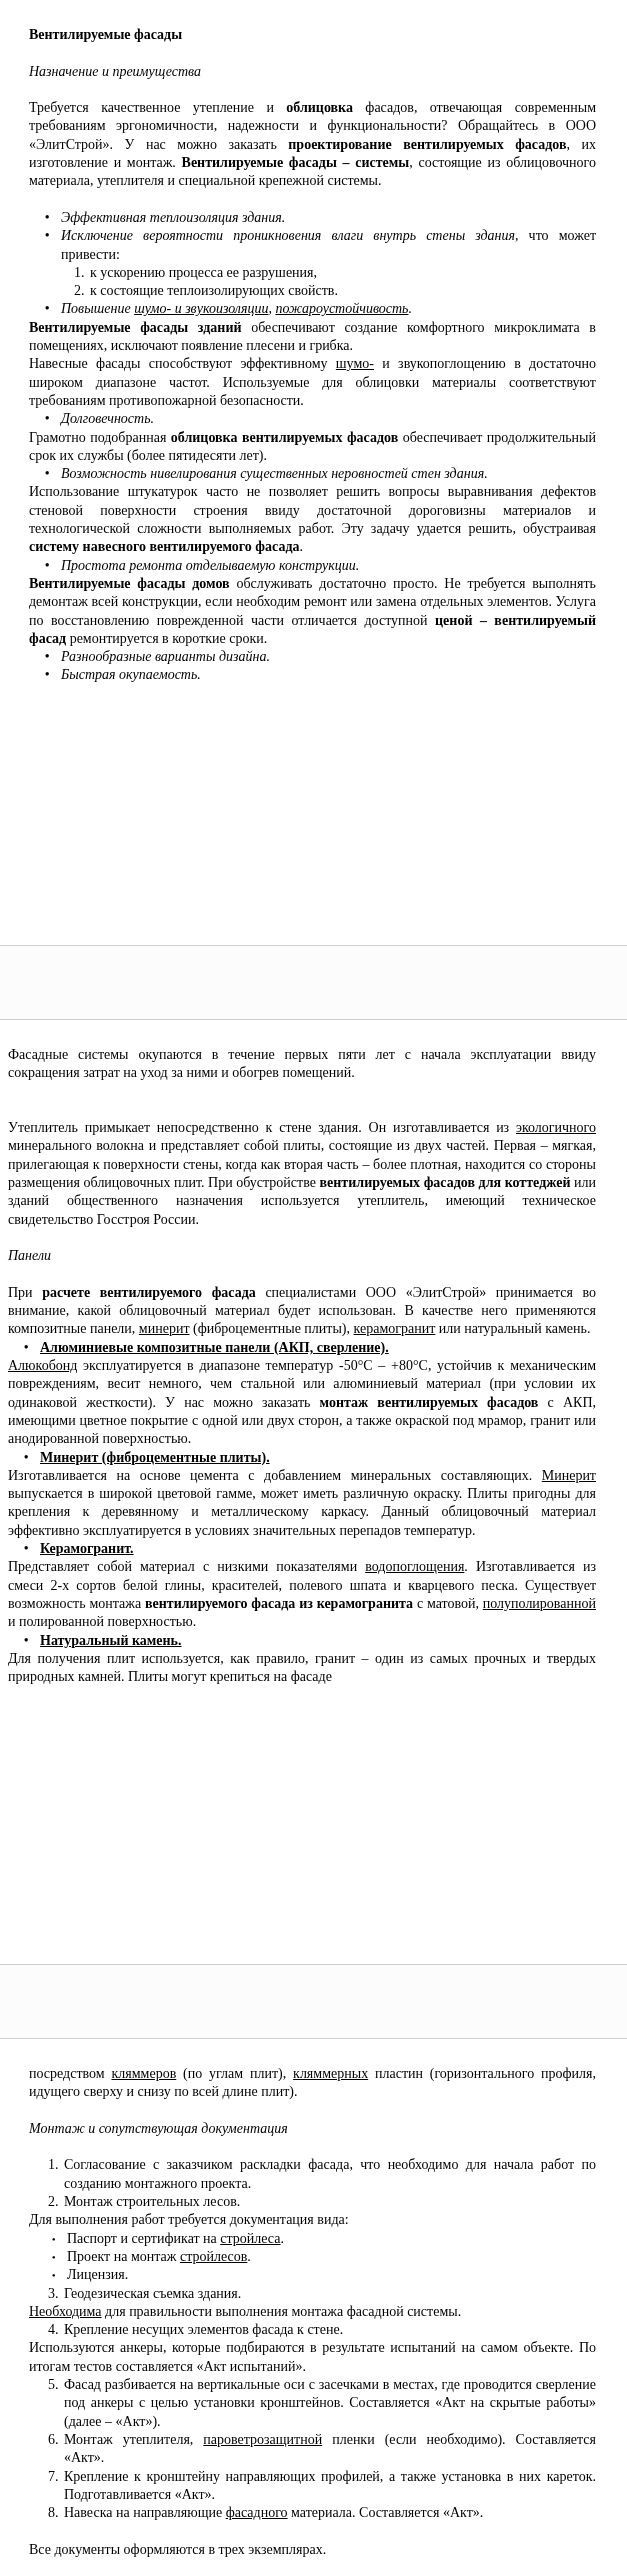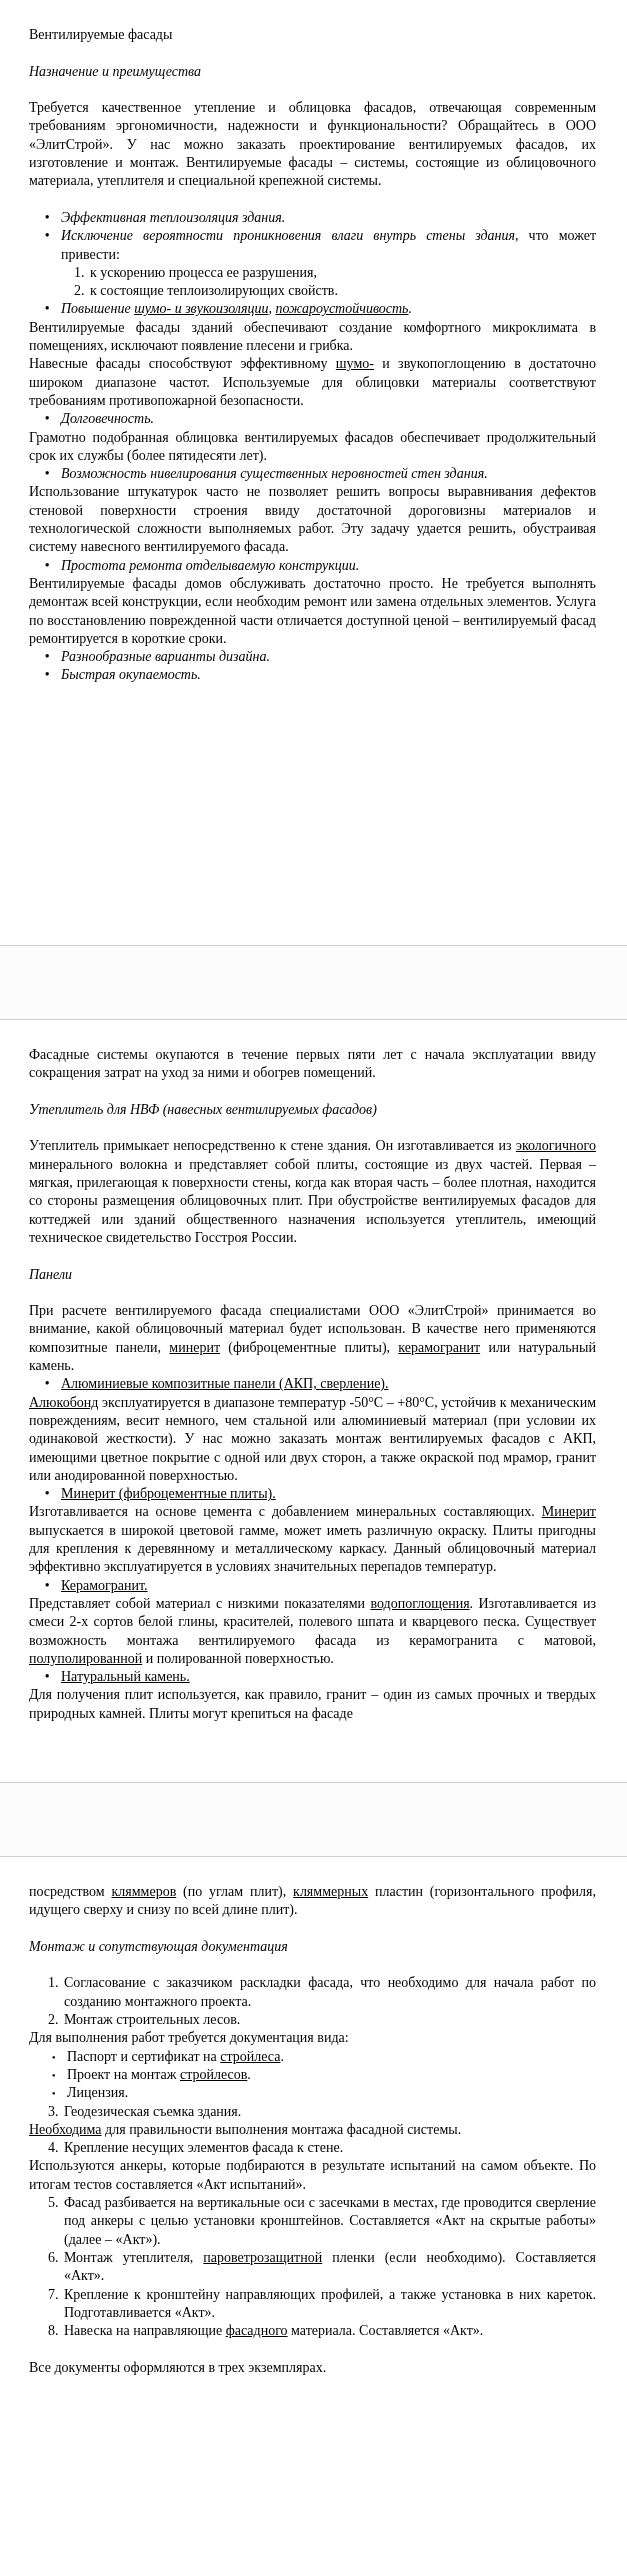--- a/index.html
+++ b/index.html
@@ -11,31 +11,31 @@
   }
   #doc-root{width:627px;}
   .page{
     box-sizing:border-box;
     width:627px;
     background:#ffffff;
     padding:26px 31px 17.4px 29px;
     overflow:hidden;
   }
   .page1{height:946px;border-bottom:0.9px solid #cfcfcf;}
-  .page2{height:764px;border-top:0.9px solid #cfcfcf;border-bottom:0.9px solid #cfcfcf;}
+  .page2{height:946px;border-top:0.9px solid #cfcfcf;border-bottom:0.9px solid #cfcfcf;padding-left:8px;}
   .page3{height:648px;border-top:0.9px solid #cfcfcf;}
   .page-gap{height:73px;background:#fcfcfc;}
   .block{
     font-size:14px;
     line-height:18.3px;
     text-align:justify;
     position:relative;
   }
   .blank{height:18.3px;}
-  .b{font-weight:normal;}
+  .b{font-weight:bold;}
   .i{font-style:italic;}
   .u{text-decoration:underline;}
   .li{position:relative;}
   .li .marker{position:absolute;top:0;}
   .li-1{padding-left:32px;}
   .li-1 .marker{left:15.7px;}
   .li-2{padding-left:61px;}
   .li-2 .marker{left:45px;}
   .li-ol{padding-left:35px;}
   .li-ol .marker{left:19px;}
@@ -66,21 +66,20 @@
       <div class="block"><span class="">Использование штукатурок часто не позволяет решить вопросы выравнивания дефектов стеновой поверхности строения ввиду достаточной дороговизны материалов и технологической сложности выполняемых работ. Эту задачу удается решить, обустраивая </span><span class="b">систему навесного вентилируемого фасада</span><span class="">.</span></div>
       <div class="block li li-1"><span class="marker">•</span><span class="i">Простота ремонта отделываемую конструкции.</span></div>
       <div class="block"><span class="b">Вентилируемые фасады домов</span><span class=""> обслуживать достаточно просто. Не требуется выполнять демонтаж всей конструкции, если необходим ремонт или замена отдельных элементов. Услуга по восстановлению поврежденной части отличается доступной </span><span class="b">ценой – вентилируемый фасад</span><span class=""> ремонтируется в короткие сроки.</span></div>
       <div class="block li li-1"><span class="marker">•</span><span class="i">Разнообразные варианты дизайна.</span></div>
       <div class="block li li-1"><span class="marker">•</span><span class="i">Быстрая окупаемость.</span></div>
     </div>
     <div class="page-gap"></div>
     <div class="page page2">
       <div class="block"><span class="">Фасадные системы окупаются в течение первых пяти лет с начала эксплуатации ввиду сокращения затрат на уход за ними и обогрев помещений.</span></div>
       <div class="blank"></div>
-      <div class="block"><span class="i">Утеплитель для </span><span class="b i">НВФ (навесных вентилируемых фасадов)</span></div>
       <div class="blank"></div>
       <div class="block"><span class="">Утеплитель примыкает непосредственно к стене здания. Он изготавливается из </span><span class="u">экологичного</span><span class=""> минерального волокна и представляет собой плиты, состоящие из двух частей. Первая – мягкая, прилегающая к поверхности стены, когда как вторая часть – более плотная, находится со стороны размещения облицовочных плит. При обустройстве </span><span class="b">вентилируемых фасадов для коттеджей</span><span class=""> или зданий общественного назначения используется утеплитель, имеющий техническое свидетельство Госстроя России.</span></div>
       <div class="blank"></div>
       <div class="block"><span class="i">Панели</span></div>
       <div class="blank"></div>
       <div class="block"><span class="">При </span><span class="b">расчете вентилируемого фасада</span><span class=""> специалистами ООО «ЭлитСтрой» принимается во внимание, какой облицовочный материал будет использован. В качестве него применяются композитные панели, </span><span class="u">минерит</span><span class=""> (фиброцементные плиты), </span><span class="u">керамогранит</span><span class=""> или натуральный камень.</span></div>
       <div class="block li li-1"><span class="marker">•</span><span class="b u">Алюминиевые композитные панели (АКП, сверление).</span></div>
       <div class="block"><span class="u">Алюкобонд</span><span class=""> эксплуатируется в диапазоне температур -50°С – +80°С, устойчив к механическим повреждениям, весит немного, чем стальной или алюминиевый материал (при условии их одинаковой жесткости). У нас можно заказать </span><span class="b">монтаж вентилируемых фасадов</span><span class=""> с АКП, имеющими цветное покрытие с одной или двух сторон, а также окраской под мрамор, гранит или анодированной поверхностью.</span></div>
       <div class="block li li-1"><span class="marker">•</span><span class="b u">Минерит (фиброцементные плиты).</span></div>
       <div class="block"><span class="">Изготавливается на основе цемента с добавлением минеральных составляющих. </span><span class="u">Минерит</span><span class=""> выпускается в широкой цветовой гамме, может иметь различную окраску. Плиты пригодны для крепления к деревянному и металлическому каркасу. Данный облицовочный материал эффективно эксплуатируется в условиях значительных перепадов температур.</span></div>

